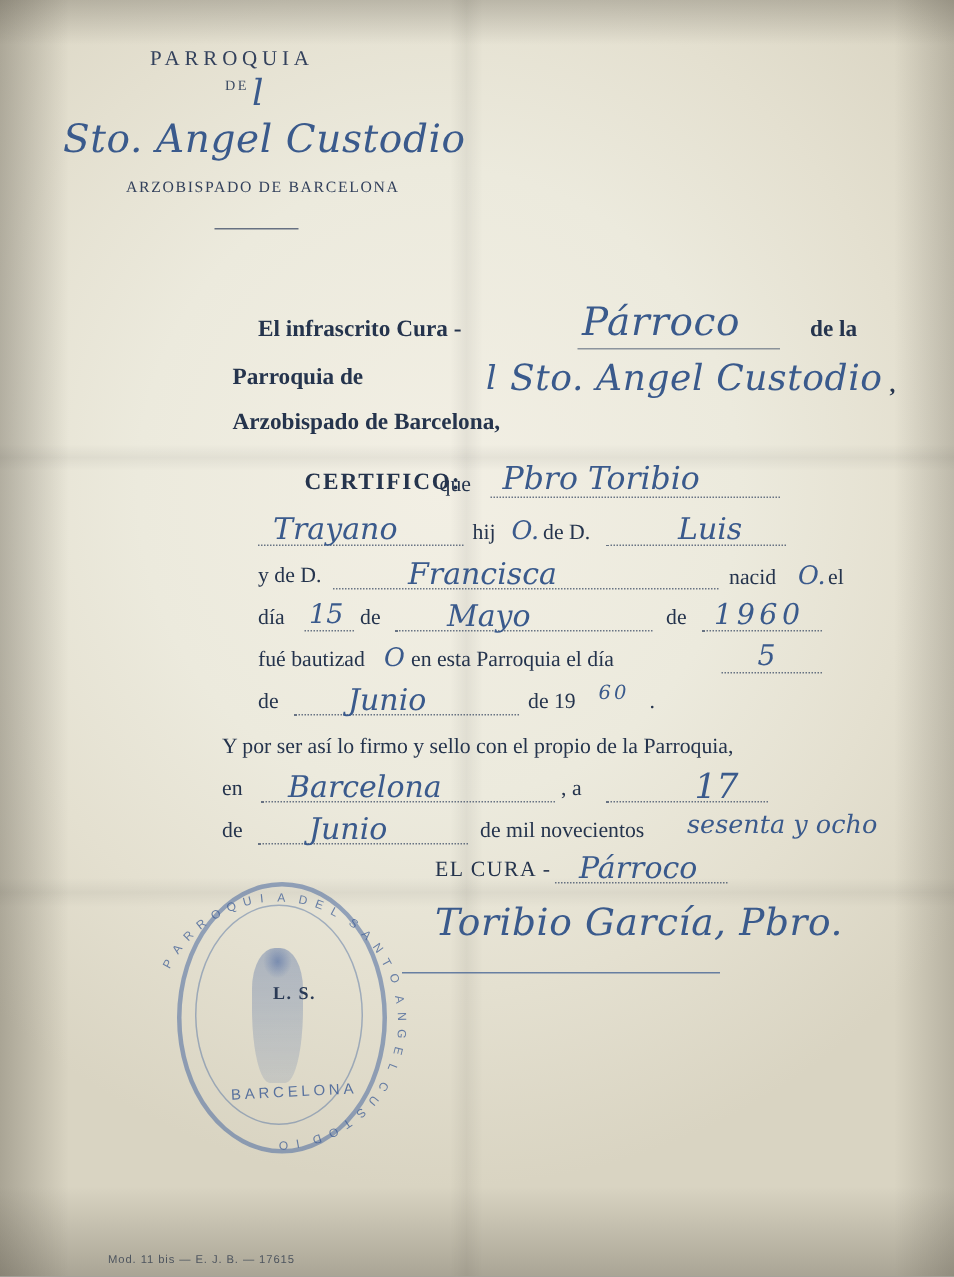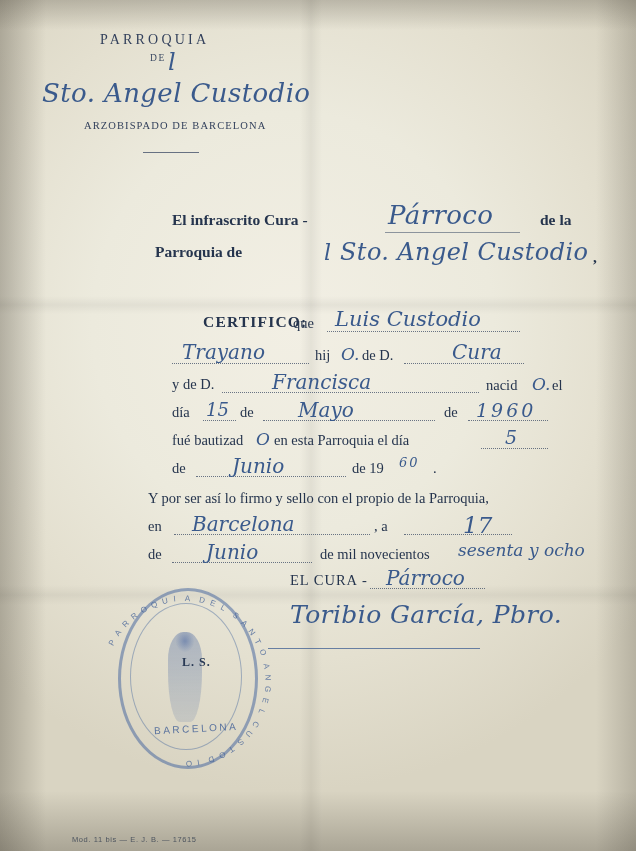--- a/index.html
+++ b/index.html
@@ -231,33 +231,34 @@
   <div class="body-line" style="left:172px;top:211px;">El infrascrito Cura -</div>
   <div class="hand big" style="left:388px;top:200px;">Párroco</div>
   <div class="uline" style="left:385px;top:232px;width:135px;"></div>
   <div class="body-line" style="left:540px;top:211px;">de la</div>
 
   <div class="body-line" style="left:155px;top:243px;">Parroquia de</div>
   <div class="hand mid" style="left:324px;top:240px;font-size:22px;">l</div>
   <div class="hand big" style="left:340px;top:238px;font-size:24px;">Sto. Angel Custodio</div>
   <div class="body-line" style="left:593px;top:248px;">,</div>
 
+  <div class="body-line" style="left:155px;top:273px;">Arzobispado de Barcelona,</div>
 
   <div class="body-line" style="left:203px;top:313px;letter-spacing:1.2px;">CERTIFICO:</div>
   <div class="body-line reg" style="left:293px;top:315px;">que</div>
   <div class="dots" style="left:327px;top:331px;width:193px;"></div>
-  <div class="hand mid" style="left:335px;top:307px;font-size:21px;">Luis Custodio</div>
+  <div class="hand mid" style="left:335px;top:307px;font-size:21px;">Pbro Toribio</div>
 
   <div class="dots" style="left:172px;top:363px;width:137px;"></div>
   <div class="hand mid" style="left:182px;top:340px;font-size:20px;">Trayano</div>
   <div class="body-line reg" style="left:315px;top:347px;">hij</div>
   <div class="hand sm" style="left:341px;top:344px;">O.</div>
   <div class="body-line reg" style="left:362px;top:347px;">de D.</div>
   <div class="dots" style="left:404px;top:363px;width:120px;"></div>
-  <div class="hand mid" style="left:452px;top:340px;font-size:20px;">Cura</div>
+  <div class="hand mid" style="left:452px;top:340px;font-size:20px;">Luis</div>
 
   <div class="body-line reg" style="left:172px;top:376px;">y de D.</div>
   <div class="dots" style="left:222px;top:392px;width:257px;"></div>
   <div class="hand mid" style="left:272px;top:370px;font-size:20px;">Francisca</div>
   <div class="body-line reg" style="left:486px;top:377px;">nacid</div>
   <div class="hand sm" style="left:532px;top:374px;">O.</div>
   <div class="body-line reg" style="left:552px;top:377px;">el</div>
 
   <div class="body-line reg" style="left:172px;top:404px;">día</div>
   <div class="dots" style="left:203px;top:420px;width:33px;"></div>

